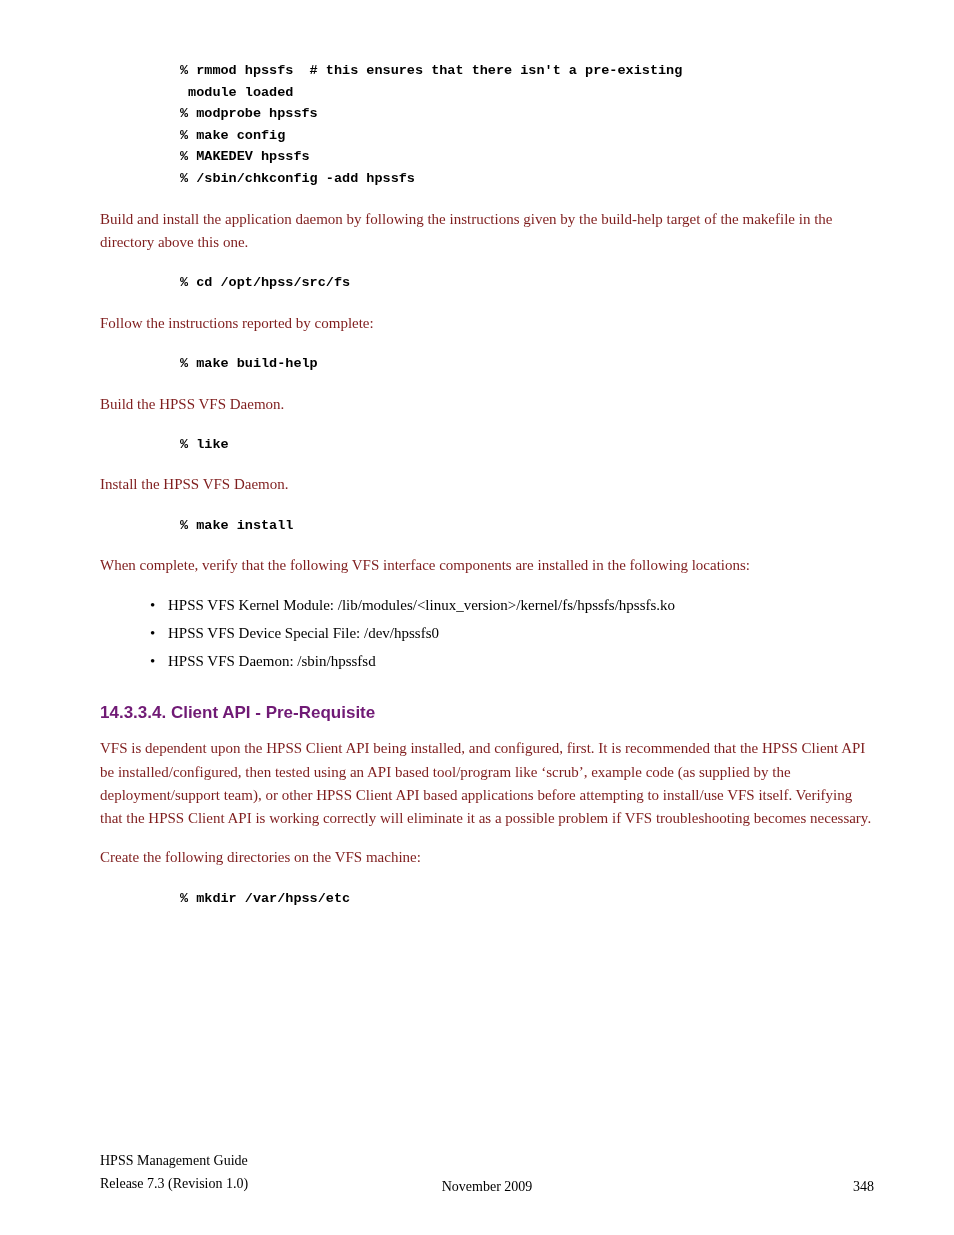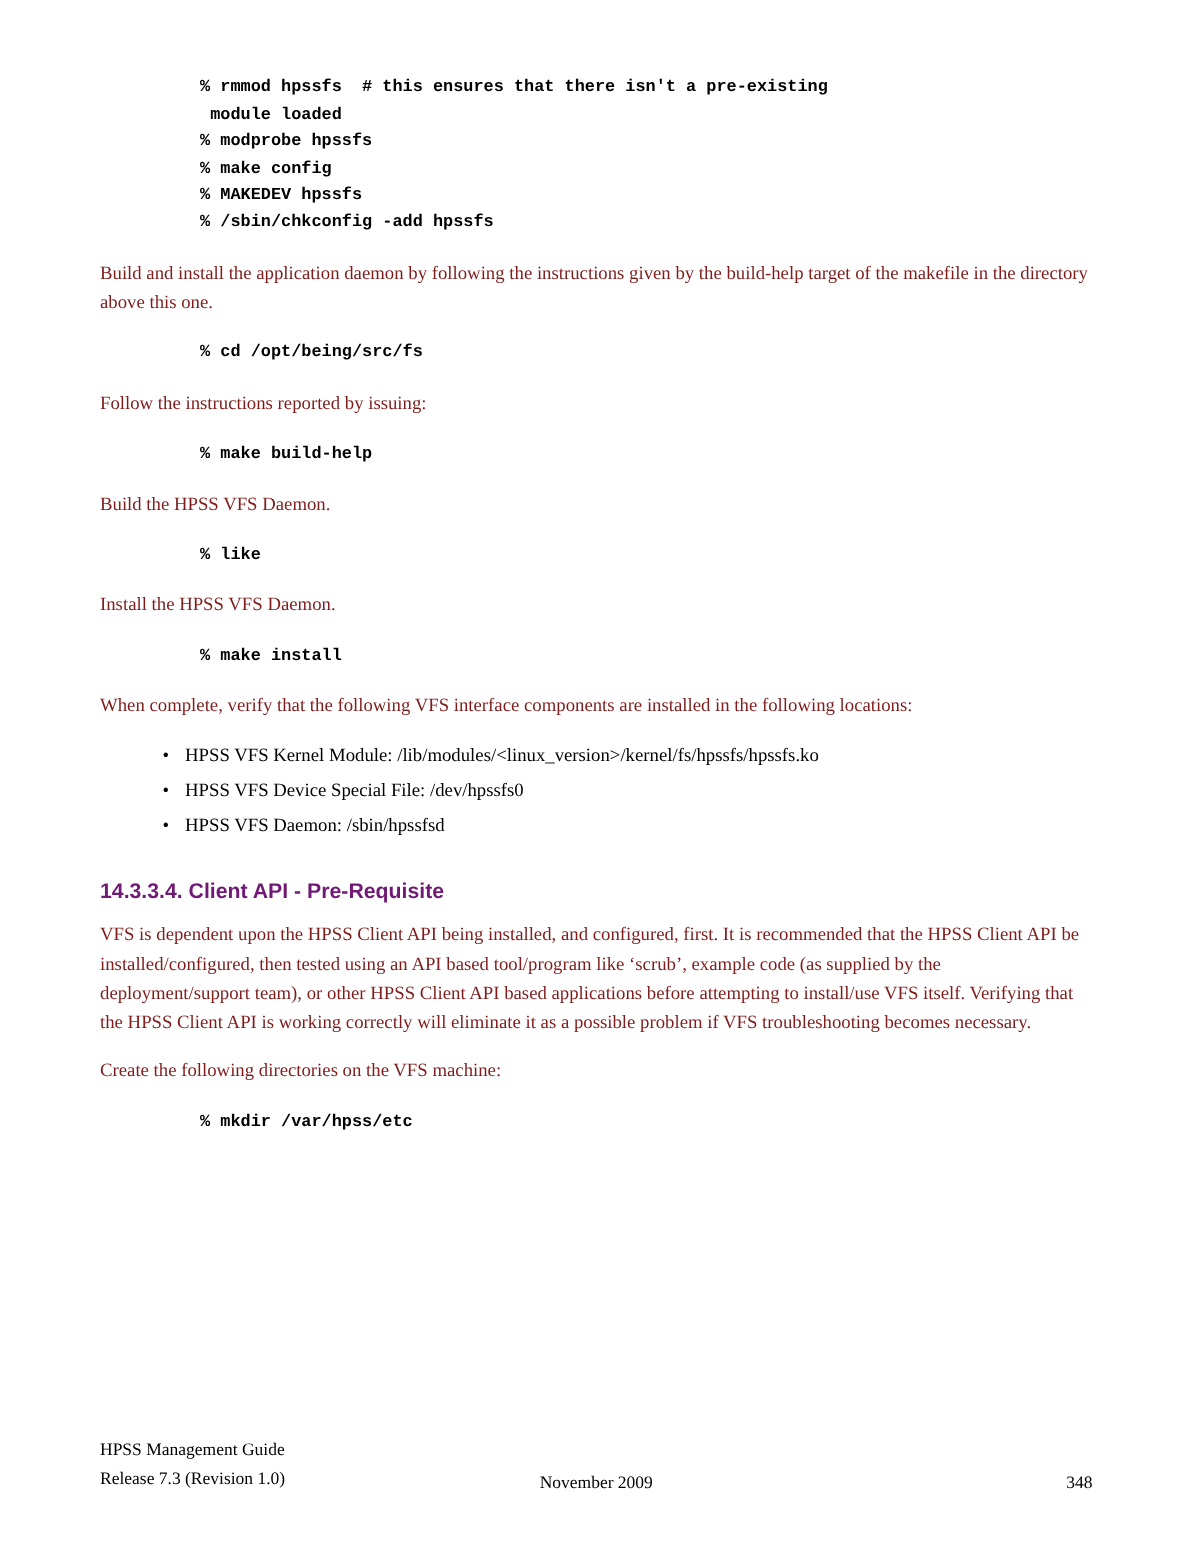--- a/index.html
+++ b/index.html
@@ -14,20 +14,21 @@
       font-size: 15px;
       color: #000000;
       width: 954px;
       min-height: 1235px;
     }
 
     .page {
       padding: 60px 80px 60px 80px;
       position: relative;
       min-height: 1235px;
+      margin-left: 20px;
     }
 
     .code-block {
       font-family: "Courier New", Courier, monospace;
       font-size: 13.5px;
       font-weight: bold;
       margin: 0 0 18px 80px;
       line-height: 1.6;
       white-space: pre;
     }
@@ -103,23 +104,23 @@
 
   <div class="code-block">% rmmod hpssfs  # this ensures that there isn't a pre-existing
  module loaded
 % modprobe hpssfs
 % make config
 % MAKEDEV hpssfs
 % /sbin/chkconfig -add hpssfs</div>
 
   <p class="paragraph">Build and install the application daemon by following the instructions given by the build-help target of the makefile in the directory above this one.</p>
 
-  <span class="code-inline">% cd /opt/being/src/fs</span>
+  <span class="code-inline">% cd /opt/hpss/src/fs</span>
 
-  <p class="paragraph">Follow the instructions reported by issuing:</p>
+  <p class="paragraph">Follow the instructions reported by complete:</p>
 
   <span class="code-inline">% make build-help</span>
 
   <p class="paragraph">Build the HPSS VFS Daemon.</p>
 
   <span class="code-inline">% like</span>
 
   <p class="paragraph">Install the HPSS VFS Daemon.</p>
 
   <span class="code-inline">% make install</span>

